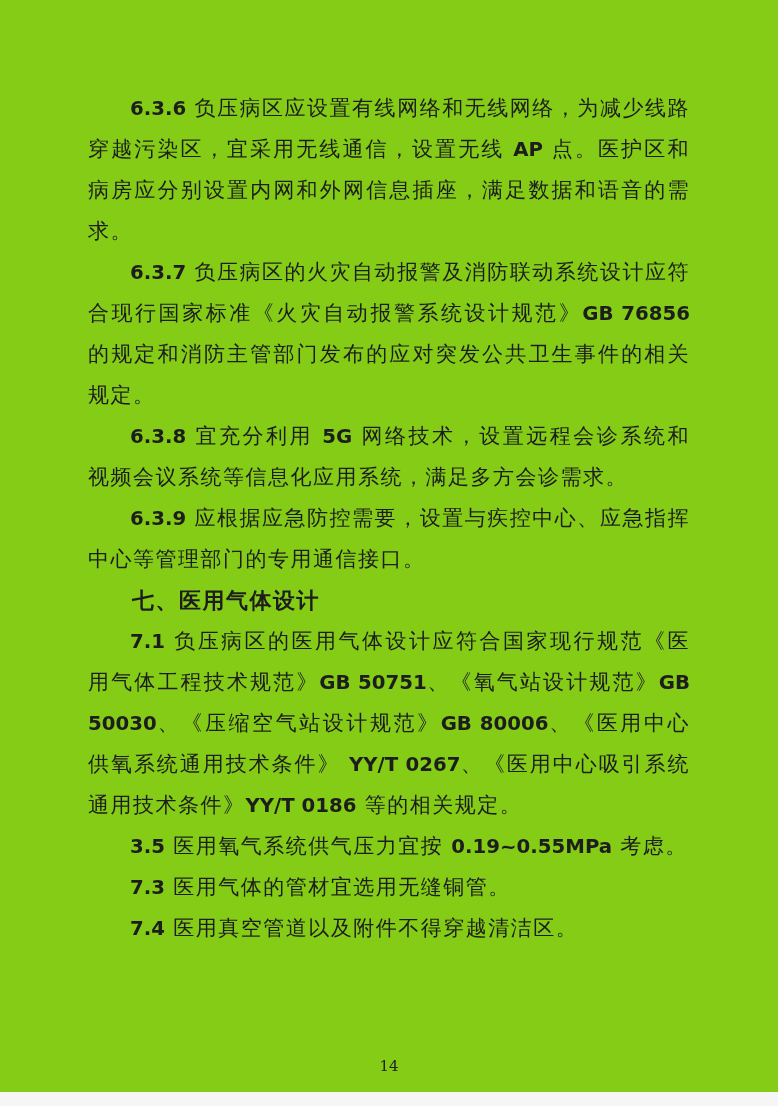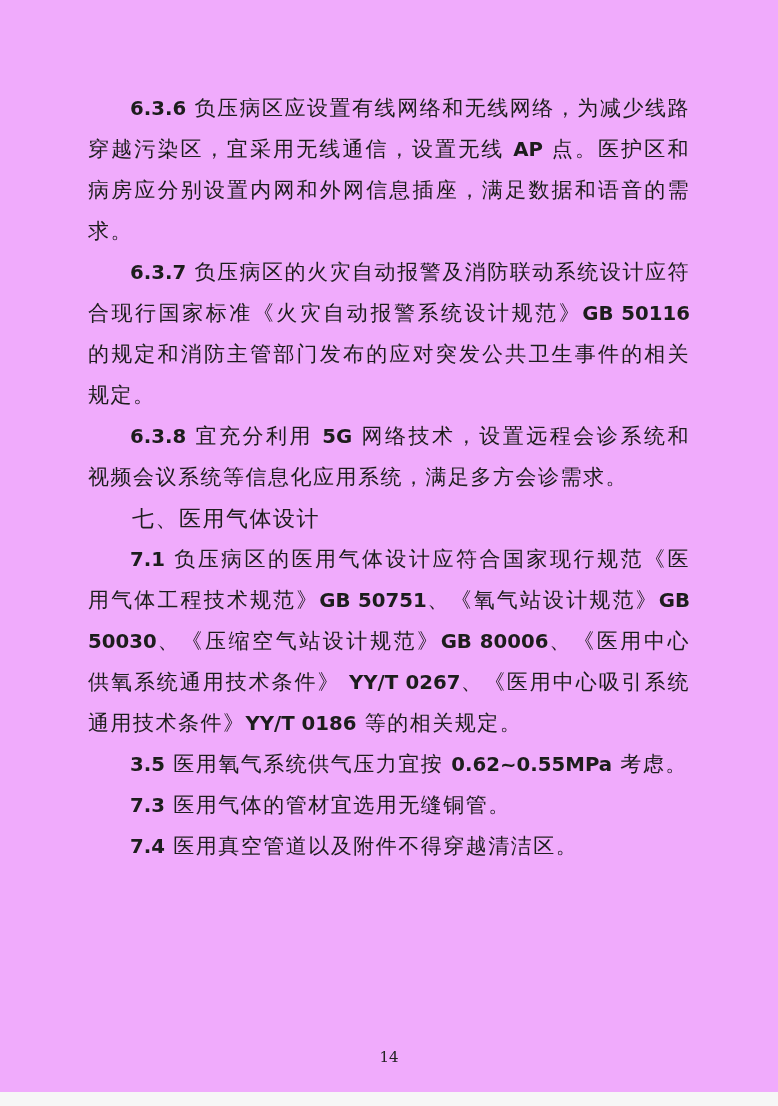--- a/index.html
+++ b/index.html
@@ -11,57 +11,57 @@
     width: 778px;
     height: 1106px;
     position: relative;
     overflow: hidden;
     font-family: "DejaVu Serif", "Liberation Serif", serif;
     color: #1d1d1d;
   }
   .page {
     position: absolute;
     inset: 0;
-    background: #f0abfc;
+    background: #84cc16;
   }
   .content {
     position: absolute;
     top: 88px;
     left: 88px;
     right: 88px;
   }
   .para {
     margin: 0;
     font-size: 21px;
     line-height: 41px;
     letter-spacing: 1.5px;
     text-align: justify;
     text-justify: inter-character;
     text-indent: 2em;
     word-break: break-word;
   }
   .heading {
     margin: 0;
     font-family: "DejaVu Sans", "Liberation Sans", sans-serif;
-    font-weight: 400;
+    font-weight: 700;
     font-size: 22px;
     line-height: 41px;
     letter-spacing: 1.5px;
     text-indent: 2em;
   }
   
   .latin {
     font-family: "DejaVu Sans", "Liberation Sans", sans-serif;
     font-weight: 600;
     font-size: 0.94em;
     letter-spacing: 0;
   }
   .page-number {
     position: absolute;
-    bottom: 40px;
+    bottom: 31px;
     left: 0;
     right: 0;
     text-align: center;
     font-family: "DejaVu Serif", "Liberation Serif", serif;
     font-size: 15px;
     color: #222222;
     margin-top: 36px;
   }
   .bottom-edge {
     position: absolute;
@@ -71,24 +71,25 @@
     height: 14px;
     background: #f6f6f6;
   }
 </style>
 </head>
 <body>
 
 <div class="page">
   <div class="content">
     <p class="para mixed"><span class="latin">6.3.6</span> 负压病区应设置有线网络和无线网络，为减少线路穿越污染区，宜采用无线通信，设置无线 <span class="latin">AP</span> 点。医护区和病房应分别设置内网和外网信息插座，满足数据和语音的需求。</p>
-    <p class="para mixed"><span class="latin">6.3.7</span> 负压病区的火灾自动报警及消防联动系统设计应符合现行国家标准《火灾自动报警系统设计规范》<span class="latin">GB 50116</span> 的规定和消防主管部门发布的应对突发公共卫生事件的相关规定。</p>
+    <p class="para mixed"><span class="latin">6.3.7</span> 负压病区的火灾自动报警及消防联动系统设计应符合现行国家标准《火灾自动报警系统设计规范》<span class="latin">GB 76856</span> 的规定和消防主管部门发布的应对突发公共卫生事件的相关规定。</p>
     <p class="para mixed"><span class="latin">6.3.8</span> 宜充分利用 <span class="latin">5G</span> 网络技术，设置远程会诊系统和视频会议系统等信息化应用系统，满足多方会诊需求。</p>
+    <p class="para mixed"><span class="latin">6.3.9</span> 应根据应急防控需要，设置与疾控中心、应急指挥中心等管理部门的专用通信接口。</p>
     <h2 class="heading">七、医用气体设计</h2>
     <p class="para mixed"><span class="latin">7.1</span> 负压病区的医用气体设计应符合国家现行规范《医用气体工程技术规范》<span class="latin">GB 50751</span>、《氧气站设计规范》<span class="latin">GB 50030</span>、《压缩空气站设计规范》<span class="latin">GB 80006</span>、《医用中心供氧系统通用技术条件》 <span class="latin">YY/T 0267</span>、《医用中心吸引系统通用技术条件》<span class="latin">YY/T 0186</span> 等的相关规定。</p>
-    <p class="para mixed"><span class="latin">3.5</span> 医用氧气系统供气压力宜按 <span class="latin">0.62~0.55MPa</span> 考虑。</p>
+    <p class="para mixed"><span class="latin">3.5</span> 医用氧气系统供气压力宜按 <span class="latin">0.19~0.55MPa</span> 考虑。</p>
     <p class="para mixed"><span class="latin">7.3</span> 医用气体的管材宜选用无缝铜管。</p>
     <p class="para mixed"><span class="latin">7.4</span> 医用真空管道以及附件不得穿越清洁区。</p>
   </div>
 
   <div class="page-number">14</div>
   <div class="bottom-edge"></div>
 </div>
 
 </body></html>

